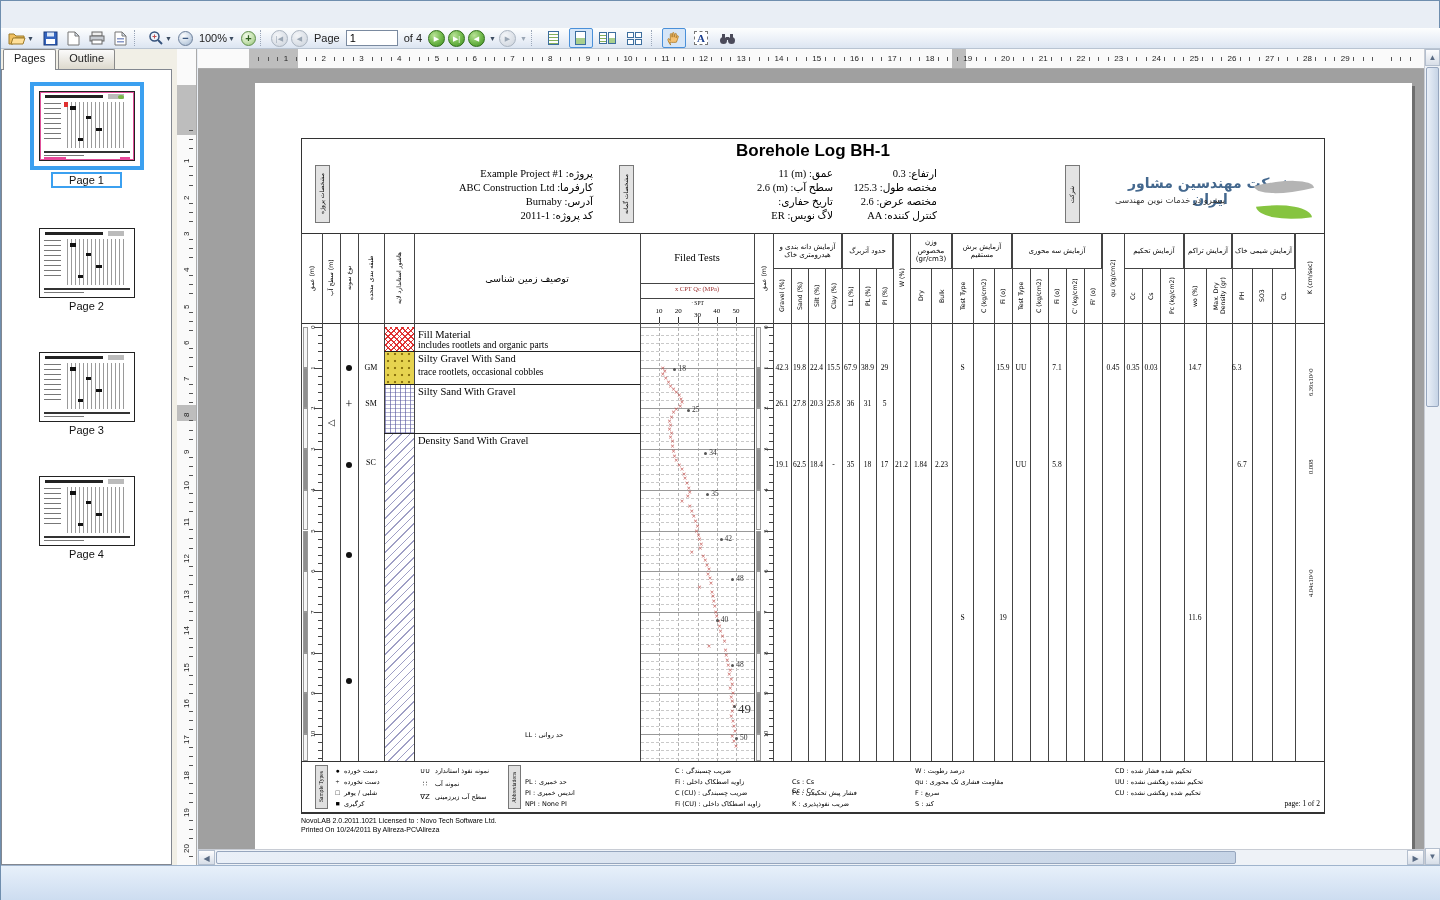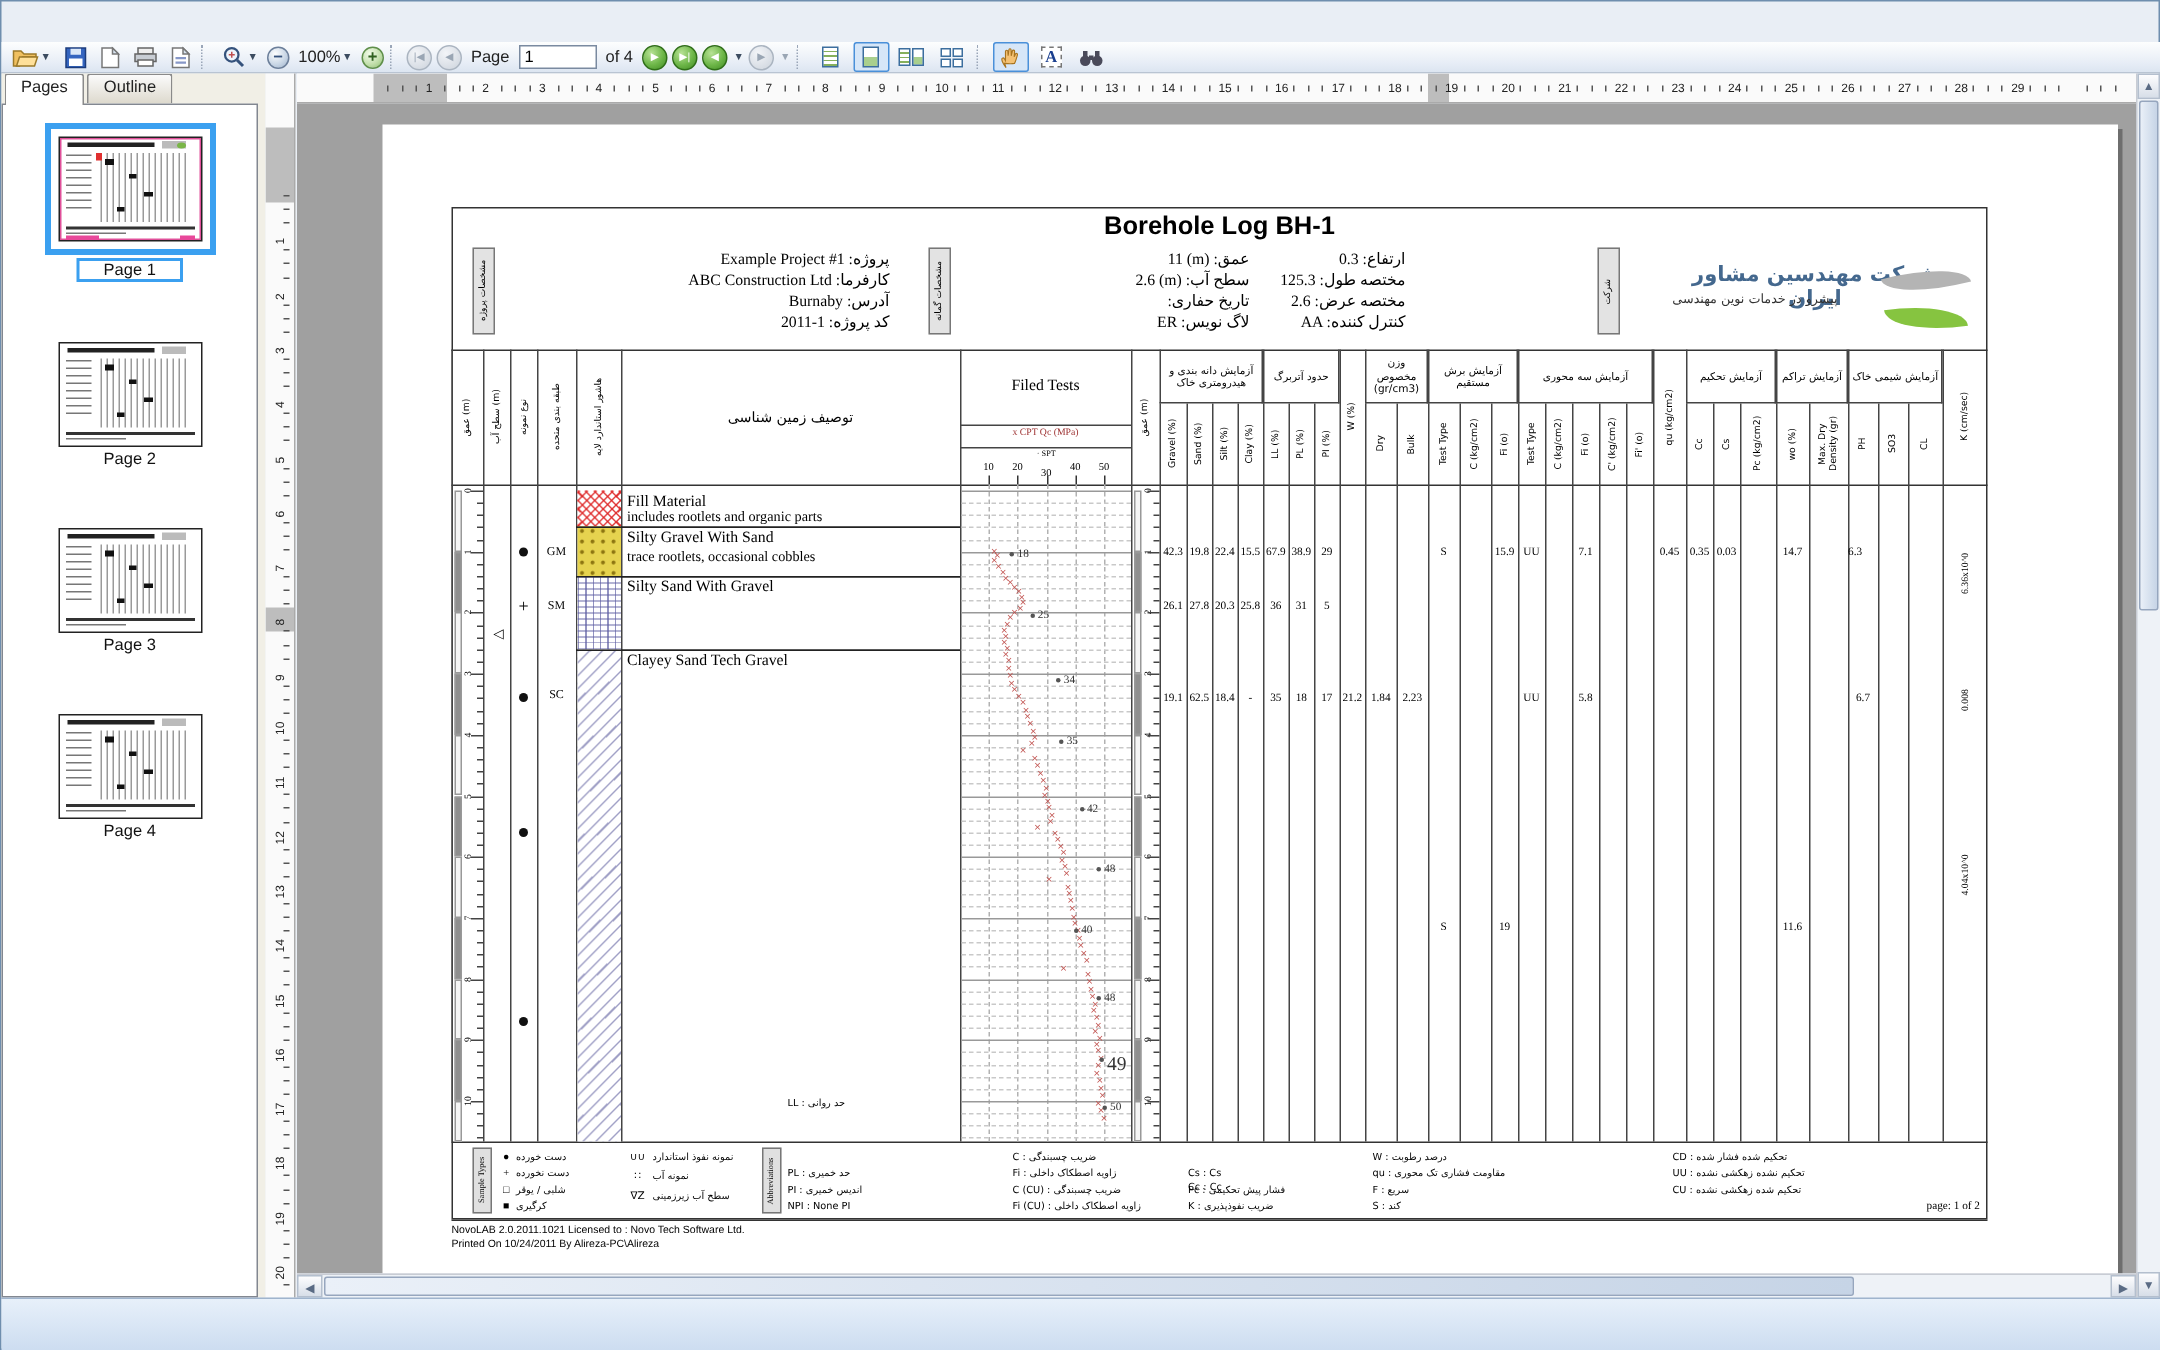--- a/index.html
+++ b/index.html
@@ -883,21 +883,21 @@
           <div style="position: absolute; left: 129px; top: 268.42px; width: 256px; height: 0px; border-top: 1px solid rgb(34, 34, 34);"></div>
           <div style="position: absolute; left: 129px; top: 300.98px; width: 256px; height: 0px; border-top: 1px solid rgb(34, 34, 34);"></div>
           <div style="position: absolute; left: 163px; top: 270.42px; width: 218px; height: 12px; font-size: 10.5px;">Silty Gravel With Sand</div>
           <div style="position: absolute; left: 163px; top: 284.42px; width: 218px; height: 11px; font-size: 9.5px;">trace rootlets, occasional cobbles</div>
           <div class="h-sm" style="position: absolute; left: 130px; top: 300.98px; width: 29px; height: 48.84px;"></div>
           <div style="position: absolute; left: 129px; top: 300.98px; width: 256px; height: 0px; border-top: 1px solid rgb(34, 34, 34);"></div>
           <div style="position: absolute; left: 129px; top: 349.82px; width: 256px; height: 0px; border-top: 1px solid rgb(34, 34, 34);"></div>
           <div style="position: absolute; left: 163px; top: 302.98px; width: 218px; height: 12px; font-size: 10.5px;">Silty Sand With Gravel</div>
           <div class="h-sc" style="position: absolute; left: 130px; top: 349.82px; width: 29px; height: 328.18px;"></div>
           <div style="position: absolute; left: 129px; top: 349.82px; width: 256px; height: 0px; border-top: 1px solid rgb(34, 34, 34);"></div>
-          <div style="position: absolute; left: 163px; top: 351.82px; width: 218px; height: 12px; font-size: 10.5px;">Clayey Sand Tech Gravel</div>
+          <div style="position: absolute; left: 163px; top: 351.82px; width: 218px; height: 12px; font-size: 10.5px;">Density Sand With Gravel</div>
           <div style="position: absolute; left: 104px; top: 279.7px; width: 24px; height: 10px; text-align: center; font-size: 8px;">GM</div>
           <div style="position: absolute; left: 104px; top: 316.33px; width: 24px; height: 10px; text-align: center; font-size: 8px;">SM</div>
           <div style="position: absolute; left: 104px; top: 375.345px; width: 24px; height: 10px; text-align: center; font-size: 8px;">SC</div>
           <div style="position: absolute; left: 91px; top: 281.7px; width: 6px; height: 6px; background: rgb(17, 17, 17); border-radius: 50%;"></div>
           <div style="position: absolute; left: 88px; top: 314.33px; width: 12px; height: 14px; text-align: center; font-size: 12px; line-height: 14px;">+</div>
           <div style="position: absolute; left: 91px; top: 379.38px; width: 6px; height: 6px; background: rgb(17, 17, 17); border-radius: 50%;"></div>
           <div style="position: absolute; left: 91px; top: 468.92px; width: 6px; height: 6px; background: rgb(17, 17, 17); border-radius: 50%;"></div>
           <div style="position: absolute; left: 91px; top: 595.09px; width: 6px; height: 6px; background: rgb(17, 17, 17); border-radius: 50%;"></div>
           <div style="position: absolute; left: 70px; top: 333.645px; width: 12px; height: 12px; text-align: center; font-size: 9px; transform: rotate(90deg); font-family: &quot;DejaVu Sans&quot;, sans-serif;">▽</div>
           <div style="position: absolute; left: 48px; top: 244px; width: 5px; height: 40.7px; background: rgb(245, 245, 245); border: 1px solid rgb(153, 153, 153);"></div>

